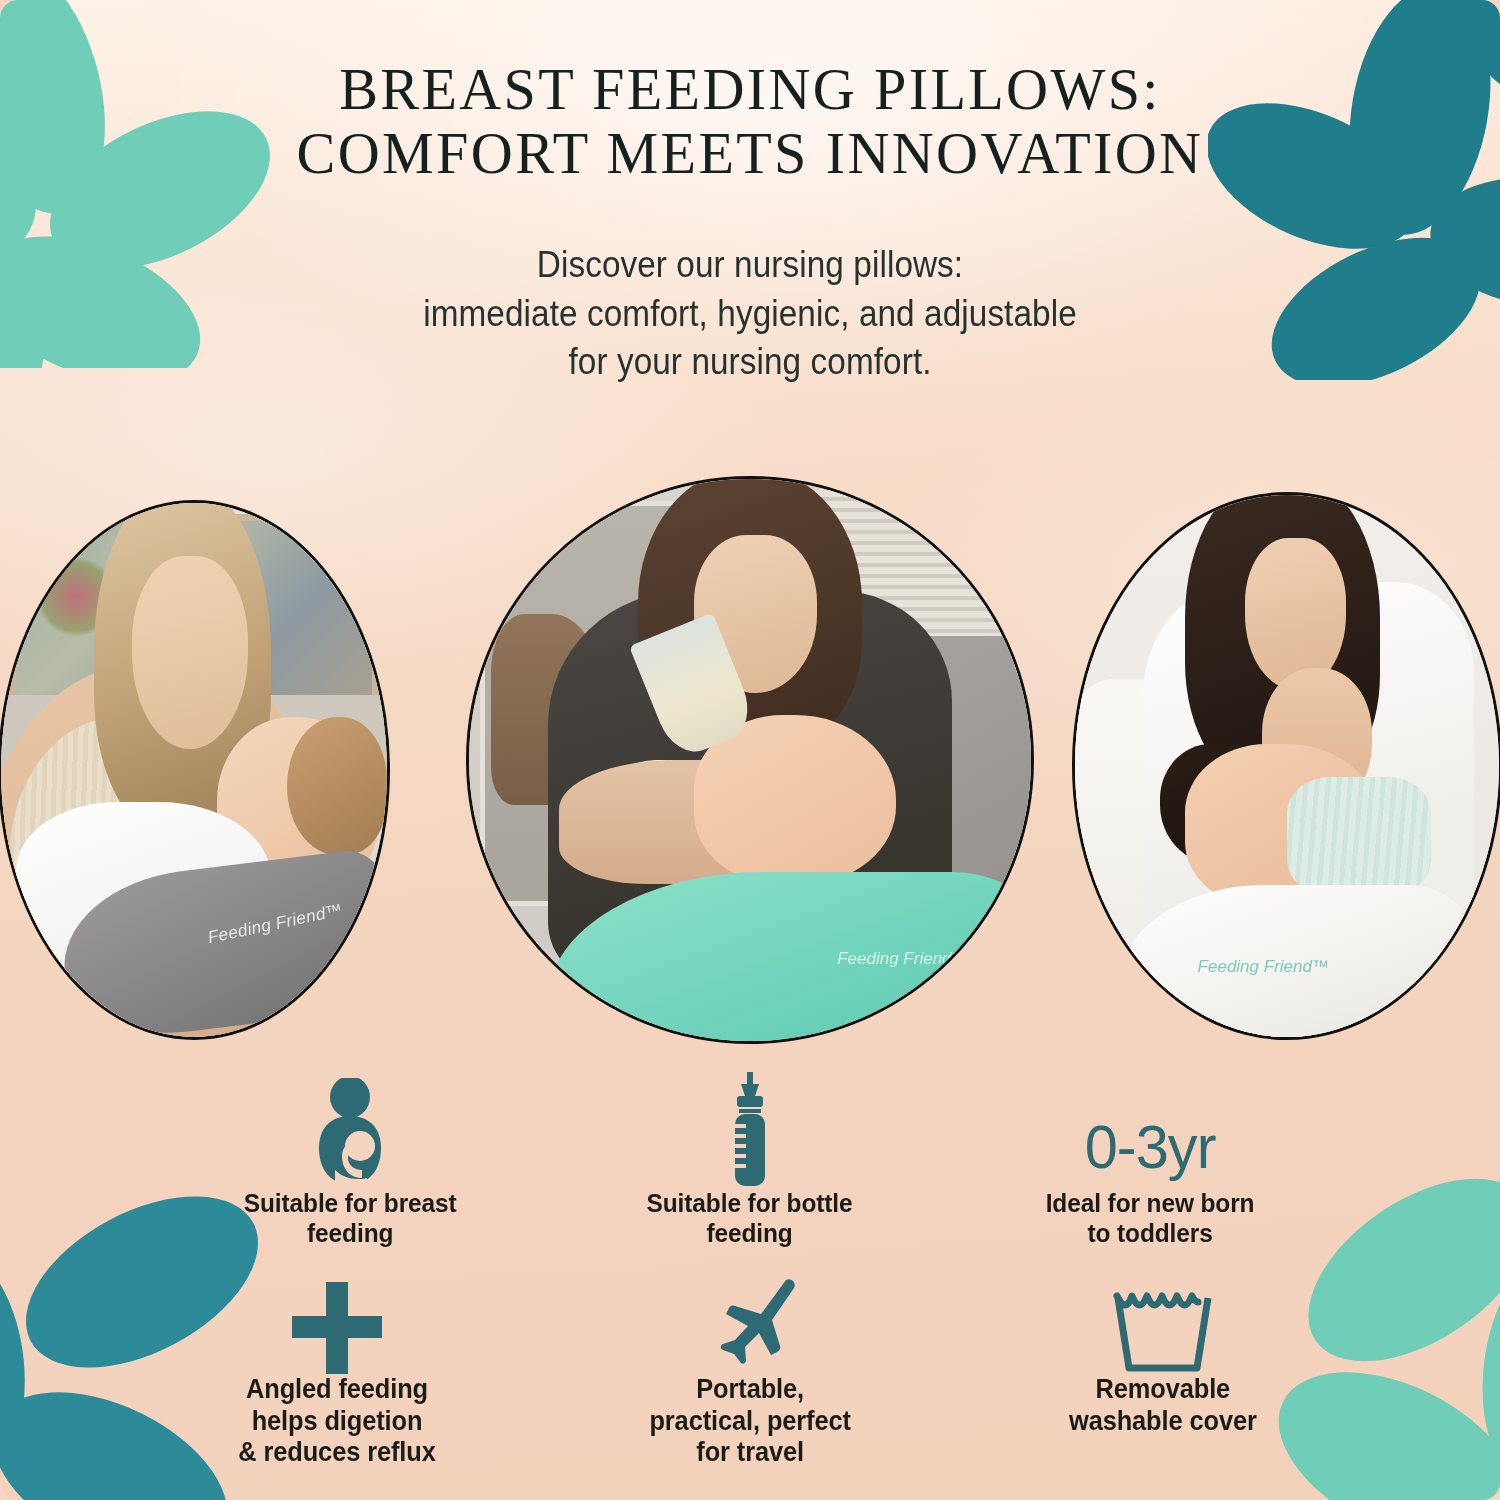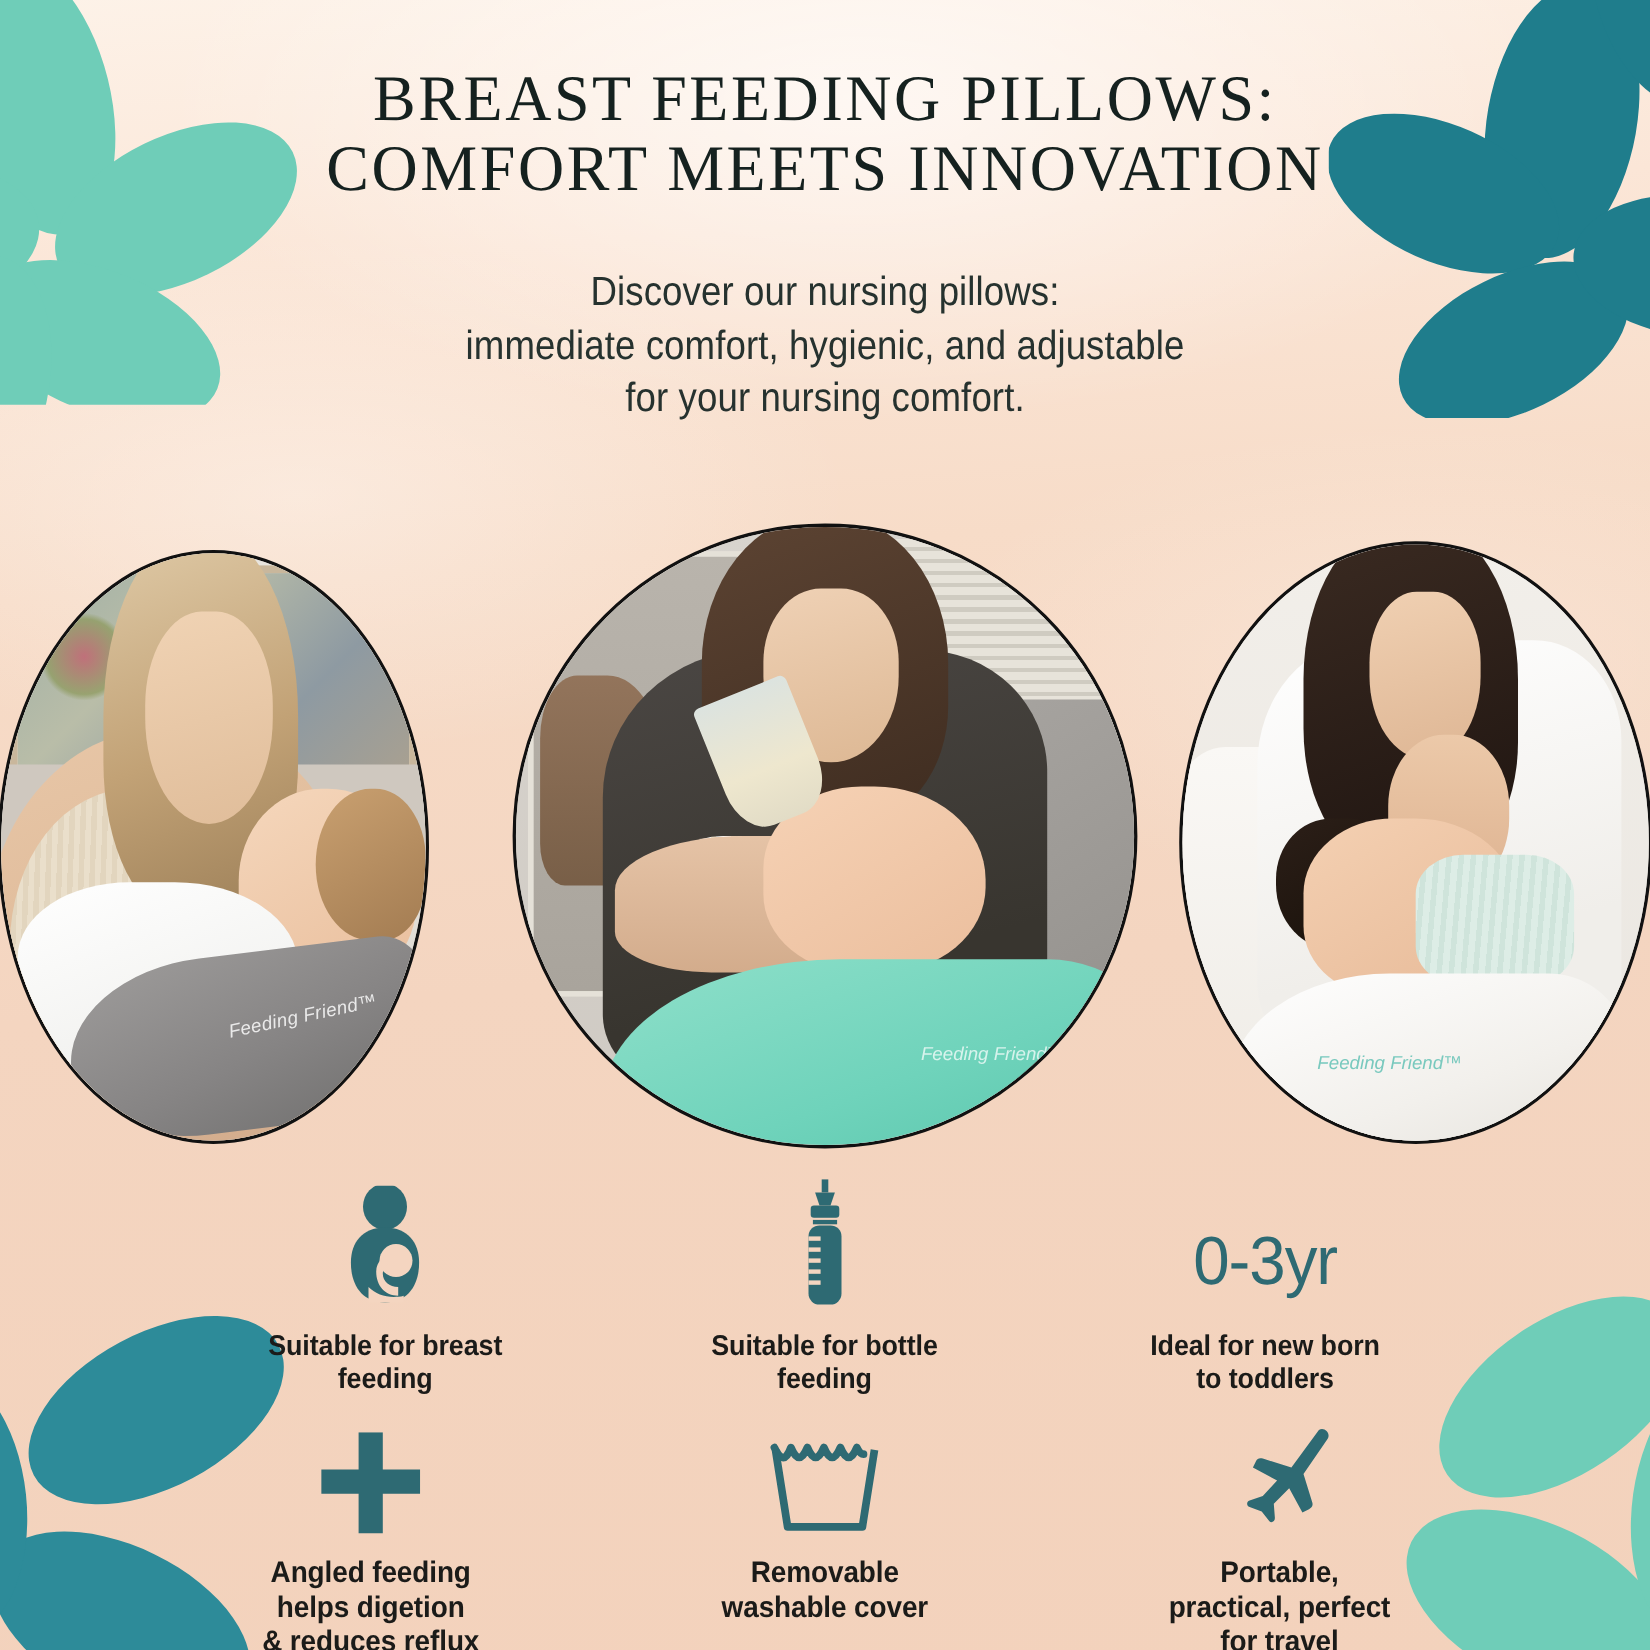--- a/index.html
+++ b/index.html
@@ -8,20 +8,21 @@
     font-family:"Liberation Sans", sans-serif;
     background:#F5D6C2;
   }
   #poster{
     position:relative;width:1500px;height:1500px;overflow:hidden;
     background:
       radial-gradient(ellipse 900px 420px at 52% 6%, rgba(255,255,255,.62) 0%, rgba(255,255,255,0) 70%),
       radial-gradient(ellipse 700px 330px at 18% 30%, rgba(255,250,246,.40) 0%, rgba(255,250,246,0) 72%),
       radial-gradient(ellipse 620px 300px at 86% 40%, rgba(255,246,240,.30) 0%, rgba(255,246,240,0) 72%),
       linear-gradient(176deg,#FDF2E8 0%,#FBE6D7 16%,#F7DCC8 34%,#F4D5C0 58%,#F3D2BC 100%);
+    border-radius: 18px;
   }
   
   .petals{position:absolute;pointer-events:none;}
   .tl{left:-118px;top:-62px;}
   .tr{right:-108px;top:-40px;}
   .bl{left:-120px;bottom:-96px;}
   .br{right:-102px;bottom:-112px;}
 
   
   .head-wrap{position:absolute;left:0;right:0;top:58px;text-align:center;}
@@ -136,21 +137,21 @@
           border-radius:44% 22% 10% 14%/70% 52% 30% 40%;
           background:linear-gradient(160deg,#FFFFFF,#F2F0EC 60%,#E5E2DC);}
   .p3-logo{position:absolute;left:22%;top:44%;color:#79C9BE;font-size:17px;font-style:italic;white-space:nowrap;}
 
   
   .features{position:absolute;left:0;right:0;top:1078px;}
   .frow{display:flex;justify-content:center;align-items:flex-start;}
   .frow1{padding:0 150px;}
   .frow2{padding:0 130px;margin-top:22px;}
   .fcell{flex:1 1 0;display:flex;flex-direction:column;align-items:center;text-align:center;}
-  .ficon{height:110px;display:flex;align-items:flex-end;justify-content:center;margin-bottom:20px;}
+  .ficon{height:110px;display:flex;align-items:flex-end;justify-content:center;margin-bottom:0;}
   .frow2 .ficon{height:104px;}
   .flabel{
     color:#1B1B19;font-size:26px;line-height:1.16;font-weight:700;
     letter-spacing:-.1px;transform:scaleX(.94);
   }
   .frow2 .flabel{font-size:27px;}
   .age-text{
     color:#2E6A73;font-size:62px;font-weight:400;letter-spacing:-1px;
     line-height:1;padding-bottom:10px;transform:scaleX(.96);
   }
@@ -339,43 +340,43 @@
         </div>
         <div class="flabel">
           <div>Angled feeding</div>
           <div>helps digetion</div>
           <div>&amp; reduces reflux</div>
         </div>
       </div>
 
       <div class="fcell">
         <div class="ficon">
+          <svg width="100" height="96" viewBox="0 0 100 96" aria-hidden="true">
+            <path class="teal" d="M86 2c5-3 11 3 8 8L72 42l8 26c1 3-1 5-3 6l-6 3-12-22
+              -14 14 1 13c0 3-3 5-5 3l-7-9-11-4c-3-1-3-5 0-6l12-4 13-14-22-12 3-6
+              c1-2 3-3 6-2l26 8z"></path>
+          </svg>
+        </div>
+        <div class="flabel">
+          <div>Portable,</div>
+          <div>practical, perfect</div>
+          <div>for travel</div>
+        </div>
+      </div>
+
+      <div class="fcell">
+        <div class="ficon">
           <svg width="104" height="84" viewBox="0 0 104 84" aria-hidden="true">
             <path fill="none" stroke="#2E6A73" stroke-width="7" stroke-linejoin="round" stroke-linecap="round" d="M6 6c5 10 10 14 15 0 5 12 10 12 15 0 5 12 10 12 15 0 5 12 10 12 15 0
                      5 12 10 12 15 0 2 4 4 6 6 6"></path>
             <path fill="none" stroke="#2E6A73" stroke-width="7" stroke-linejoin="round" d="M7 8l11 70h68l11-70"></path>
           </svg>
         </div>
         <div class="flabel">
           <div>Removable</div>
           <div>washable cover</div>
           <div></div>
         </div>
       </div>
 
-      <div class="fcell">
-        <div class="ficon">
-          <svg width="100" height="96" viewBox="0 0 100 96" aria-hidden="true">
-            <path class="teal" d="M86 2c5-3 11 3 8 8L72 42l8 26c1 3-1 5-3 6l-6 3-12-22
-              -14 14 1 13c0 3-3 5-5 3l-7-9-11-4c-3-1-3-5 0-6l12-4 13-14-22-12 3-6
-              c1-2 3-3 6-2l26 8z"></path>
-          </svg>
-        </div>
-        <div class="flabel">
-          <div>Portable,</div>
-          <div>practical, perfect</div>
-          <div>for travel</div>
-        </div>
-      </div>
-
     </div>
   </div>
 </div>
 
 </body></html>

